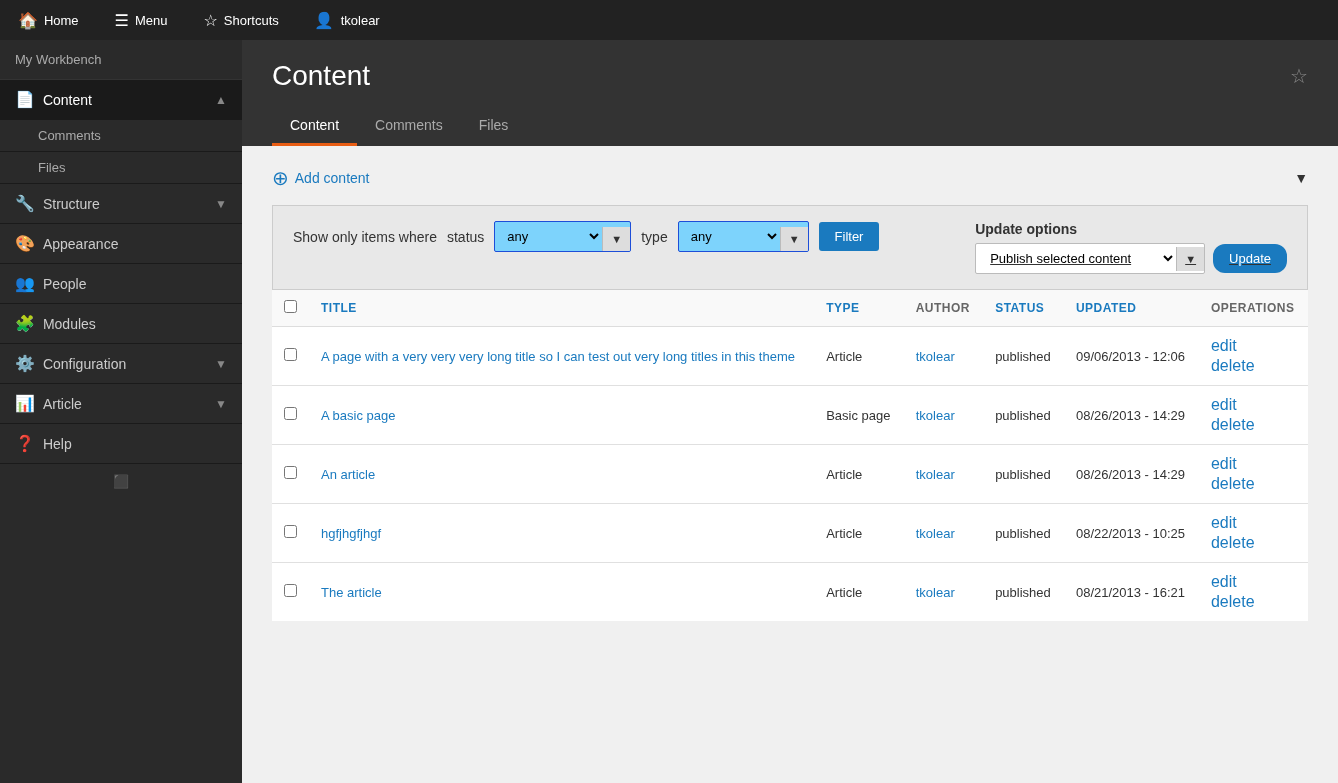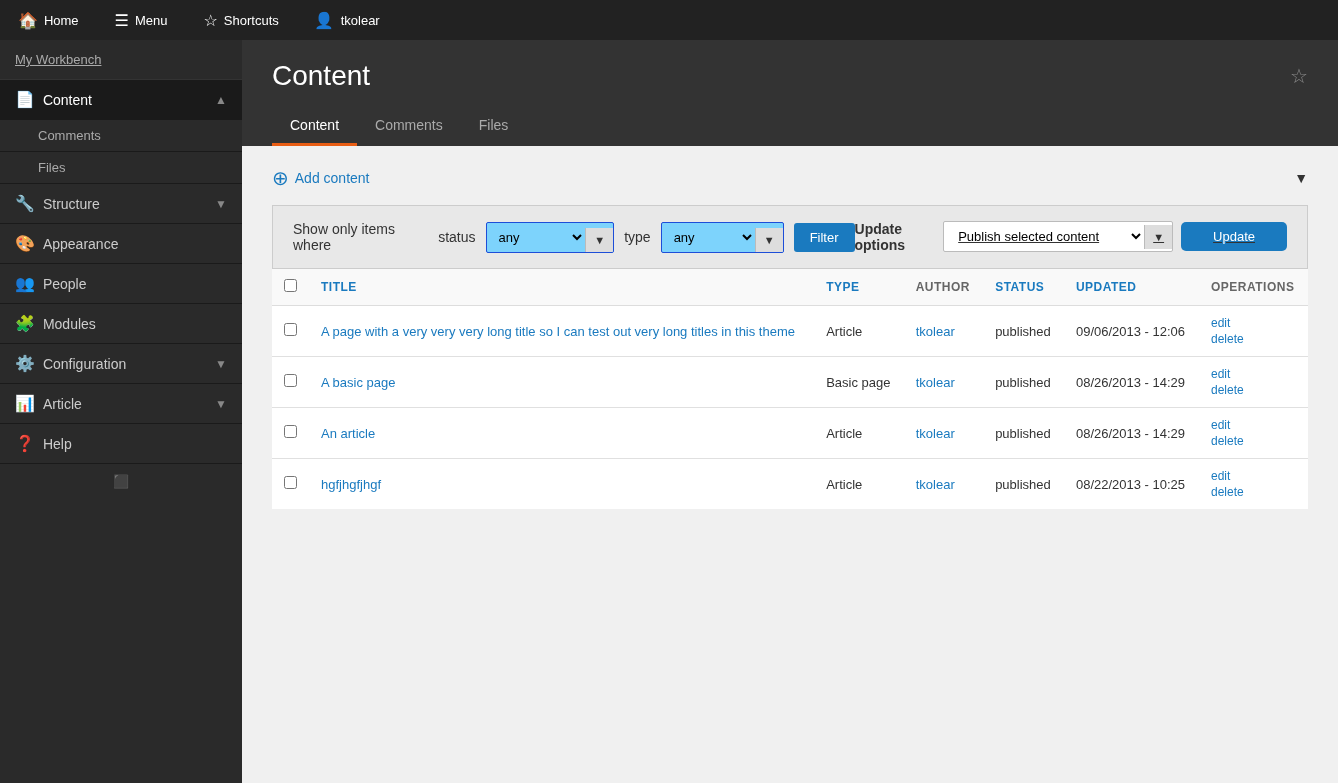--- a/index.html
+++ b/index.html
@@ -44,21 +44,20 @@
       color: #ccc;
       flex-shrink: 0;
       min-height: calc(783px - 40px);
     }
     .sidebar-workbench {
       padding: 12px 15px;
       color: #aaa;
       font-size: 13px;
       cursor: pointer;
       border-bottom: 1px solid #333;
-      text-decoration: underline;
     }
 
     .sidebar-item {
       display: flex;
       align-items: center;
       justify-content: space-between;
       padding: 10px 15px;
       cursor: pointer;
       color: #ccc;
       font-size: 14px;
@@ -220,22 +219,22 @@
       padding: 6px 10px;
       font-size: 13px;
       background: transparent;
       outline: none;
       min-width: 200px;
     }
     .update-btn {
       background: #1a7abf;
       color: #fff;
       border: none;
-      padding: 7px 32px;
-      border-radius: 5px;
+      padding: 7px 16px;
+      border-radius: 12px;
       cursor: pointer;
       font-size: 13px;
     }
 
     
     .content-table {
       width: 100%;
       border-collapse: collapse;
       background: #fff;
       margin-top: 0;
@@ -255,27 +254,27 @@
       padding: 10px 12px;
       border-bottom: 1px solid #e0e0e0;
       font-size: 13px;
       vertical-align: middle;
     }
     .content-table tr:last-child td { border-bottom: none; }
     .content-table .cb-col { width: 30px; }
     .content-link { color: #1a7abf; text-decoration: none; cursor: pointer; }
     .updated-text { color: #228b22; font-weight: bold; }
     .ops-col { display: flex; flex-direction: column; gap: 2px; }
-    .op-link { color: #1a7abf; text-decoration: none; cursor: pointer; font-size: 12px; }
+    .op-link { color: #1a7abf; text-decoration: none; cursor: pointer; font-size: 16px; }
     input[type="checkbox"] { cursor: pointer; }
 
     .update-options-row {
       display: flex;
       align-items: center;
-      flex-direction: row;
+      flex-direction: column;
       align-items: flex-start;
       gap: 6px;
     }
   </style>
 </head>
 <body>
 
 <nav class="top-nav">
   <div class="top-nav-item">
     <span class="nav-icon">🏠</span>
@@ -497,18 +496,32 @@
               <td><a class="content-link">tkolear</a></td>
               <td>published</td>
               <td>08/22/2013 - 10:25</td>
               <td>
                 <div class="ops-col">
                   <a class="op-link">edit</a>
                   <a class="op-link">delete</a>
                 </div>
               </td>
             </tr>
+            <tr>
+              <td><input type="checkbox" style=""></td>
+              <td><a class="content-link">The article</a></td>
+              <td>Article</td>
+              <td><a class="content-link">tkolear</a></td>
+              <td>published</td>
+              <td>08/21/2013 - 16:21</td>
+              <td>
+                <div class="ops-col">
+                  <a class="op-link">edit</a>
+                  <a class="op-link">delete</a>
+                </div>
+              </td>
+            </tr>
           </tbody>
       </table>
 
     </div>
   </main>
 </div>
 
 </body></html>

